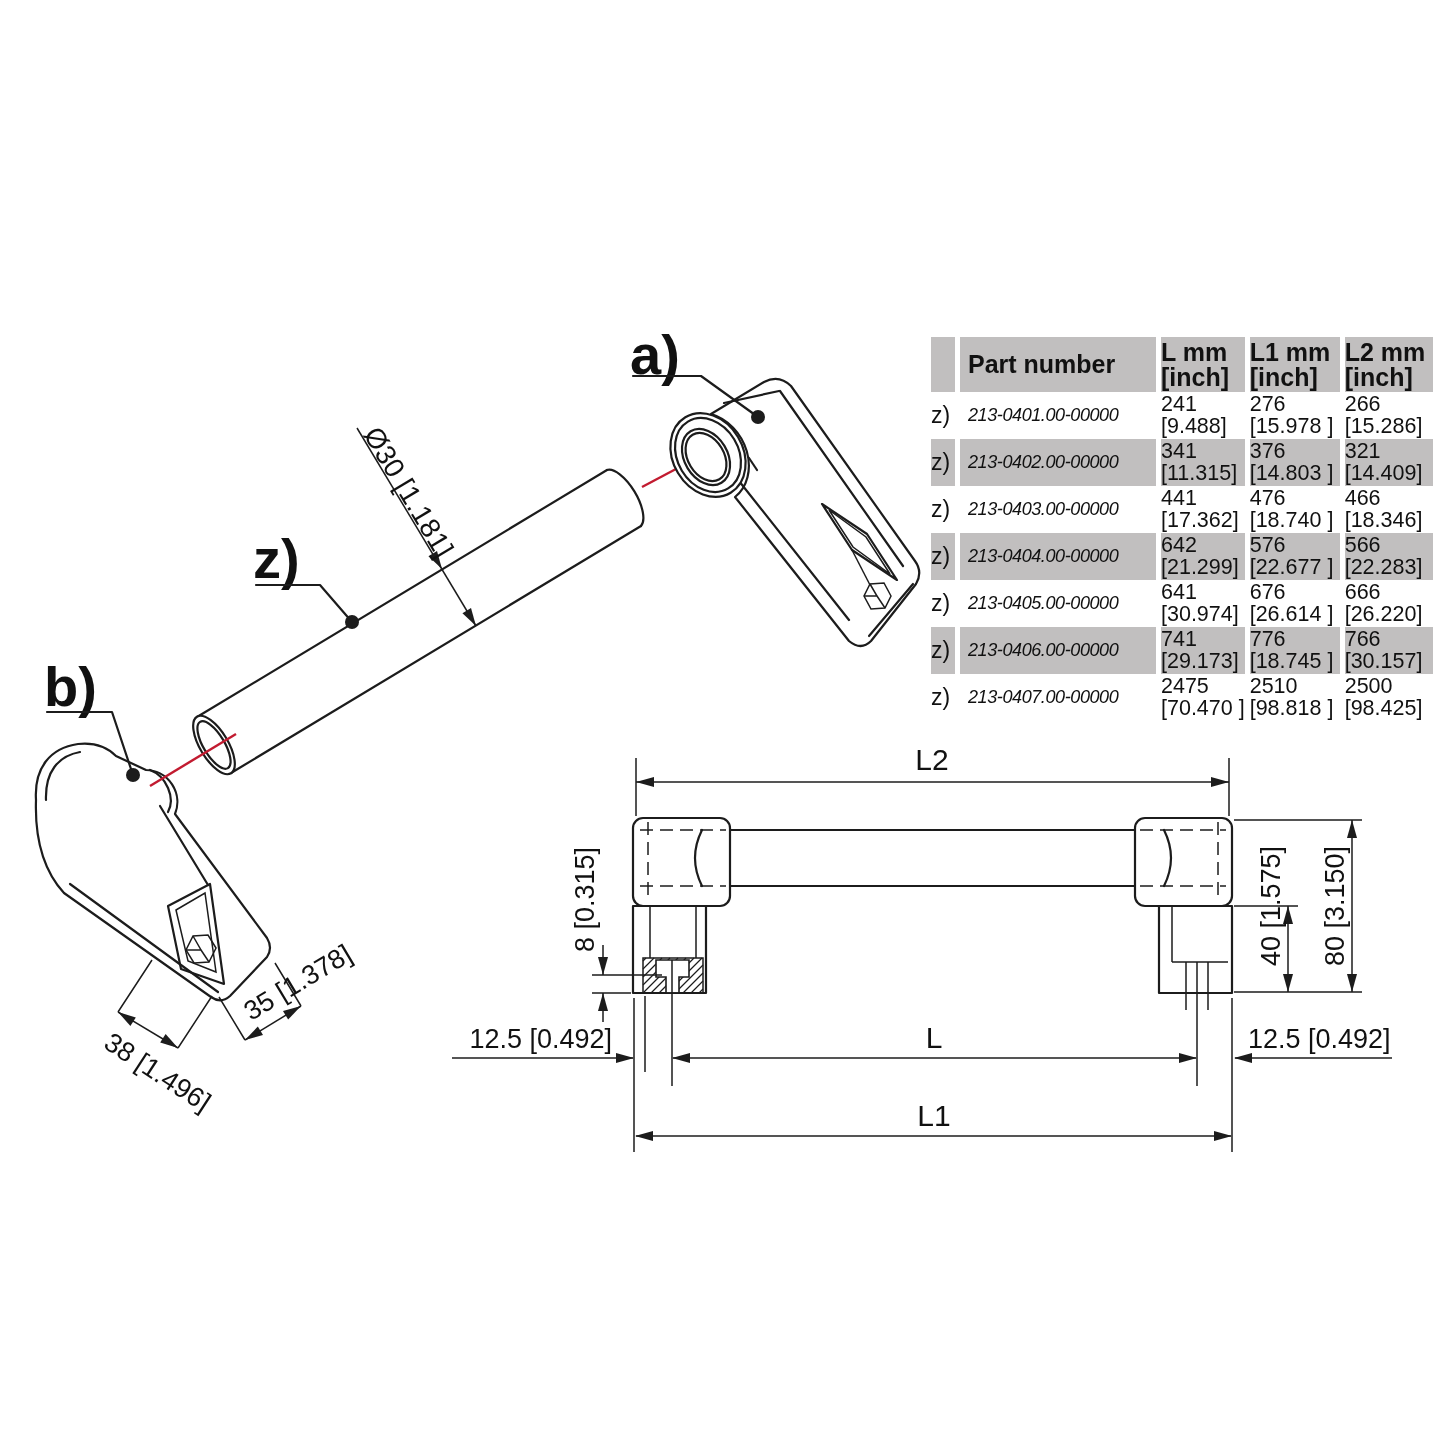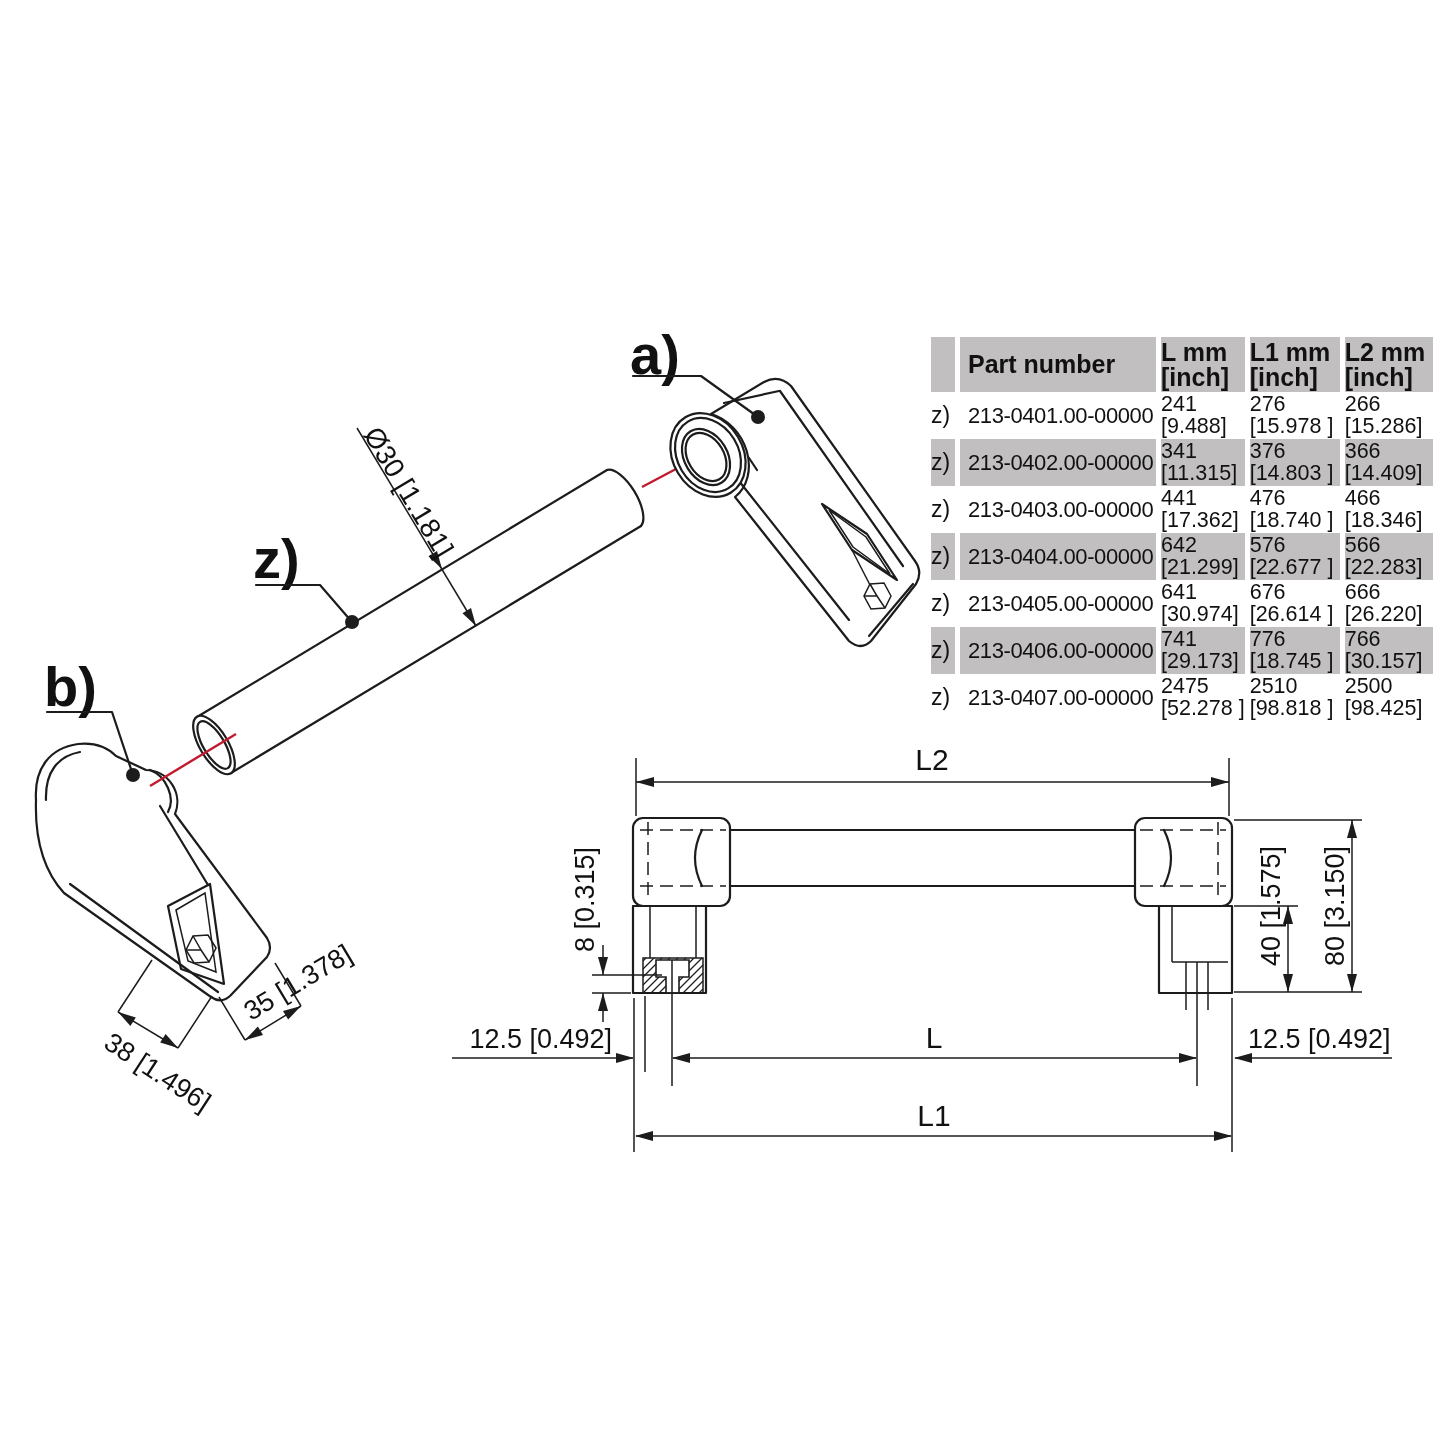--- a/index.html
+++ b/index.html
@@ -25,21 +25,21 @@
   
   .parts-table{position:absolute;left:926px;top:337px;}
   .parts-table table{border-collapse:separate;border-spacing:5px 0;}
   .parts-table th,.parts-table td{padding:0;vertical-align:middle;color:#111;}
   .parts-table tr.shade th,.parts-table tr.shade td{background:#c1bfbf;}
   .parts-table thead tr{height:55px;}
   .parts-table tbody tr{height:47px;}
   .c-marker{width:24px;}.c-part{width:196px;}.c-l{width:80px;}.c-l1{width:90px;}.c-l2{width:88px;}
   .parts-table th{font-weight:bold;text-align:left;font-size:25px;line-height:25px;}
   .parts-table th.part,.parts-table td.part{padding-left:8px;}
-  .parts-table td.part{font-size:22px;letter-spacing:-0.4px;white-space:pre;}
+  .parts-table td.part{font-size:18px;letter-spacing:-0.4px;white-space:pre;font-style:italic;}
   .parts-table td.marker{font-size:23px;}
   .parts-table td.val div{font-size:21.5px;line-height:21.5px;white-space:pre;}
   .parts-table th div{white-space:pre;}
 </style>
 </head>
 <body>
 
 <div class="stage">
 
 <svg width="1445" height="1445" viewBox="0 0 1445 1445">
@@ -257,21 +257,21 @@
         <td class="part">213-0402.00-00000</td>
         <td class="val">
               <div>341</div>
               <div>[11.315]</div>
             </td>
         <td class="val">
               <div>376</div>
               <div>[14.803 ]</div>
             </td>
         <td class="val">
-              <div>366</div>
+              <div>321</div>
               <div>[14.409]</div>
             </td>
       </tr>
       <tr>
         <td class="marker">z)</td>
         <td class="part">213-0403.00-00000</td>
         <td class="val">
               <div>441</div>
               <div>[17.362]</div>
             </td>
@@ -330,21 +330,21 @@
         <td class="val">
               <div>766</div>
               <div>[30.157]</div>
             </td>
       </tr>
       <tr>
         <td class="marker">z)</td>
         <td class="part">213-0407.00-00000</td>
         <td class="val">
               <div>2475</div>
-              <div>[52.278 ]</div>
+              <div>[70.470 ]</div>
             </td>
         <td class="val">
               <div>2510</div>
               <div>[98.818 ]</div>
             </td>
         <td class="val">
               <div>2500</div>
               <div>[98.425]</div>
             </td>
       </tr>

